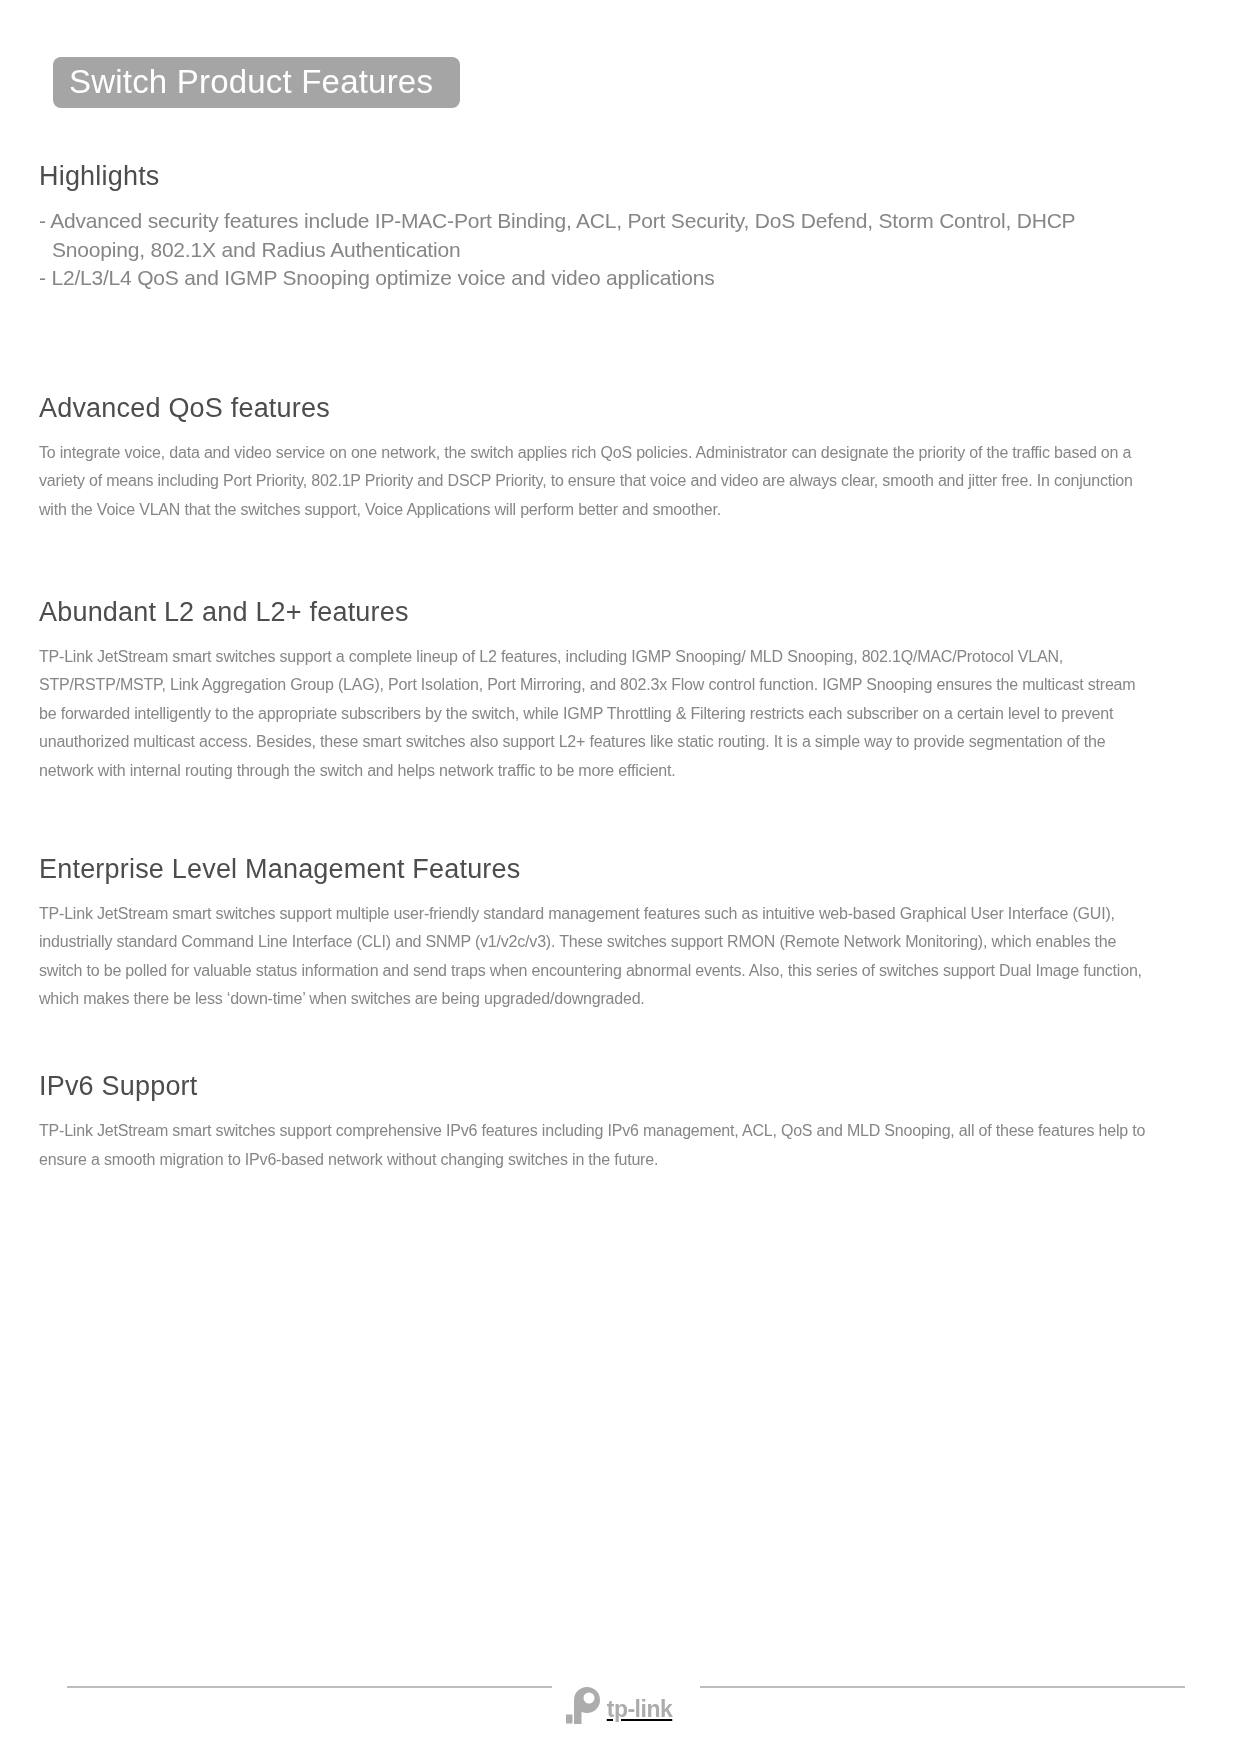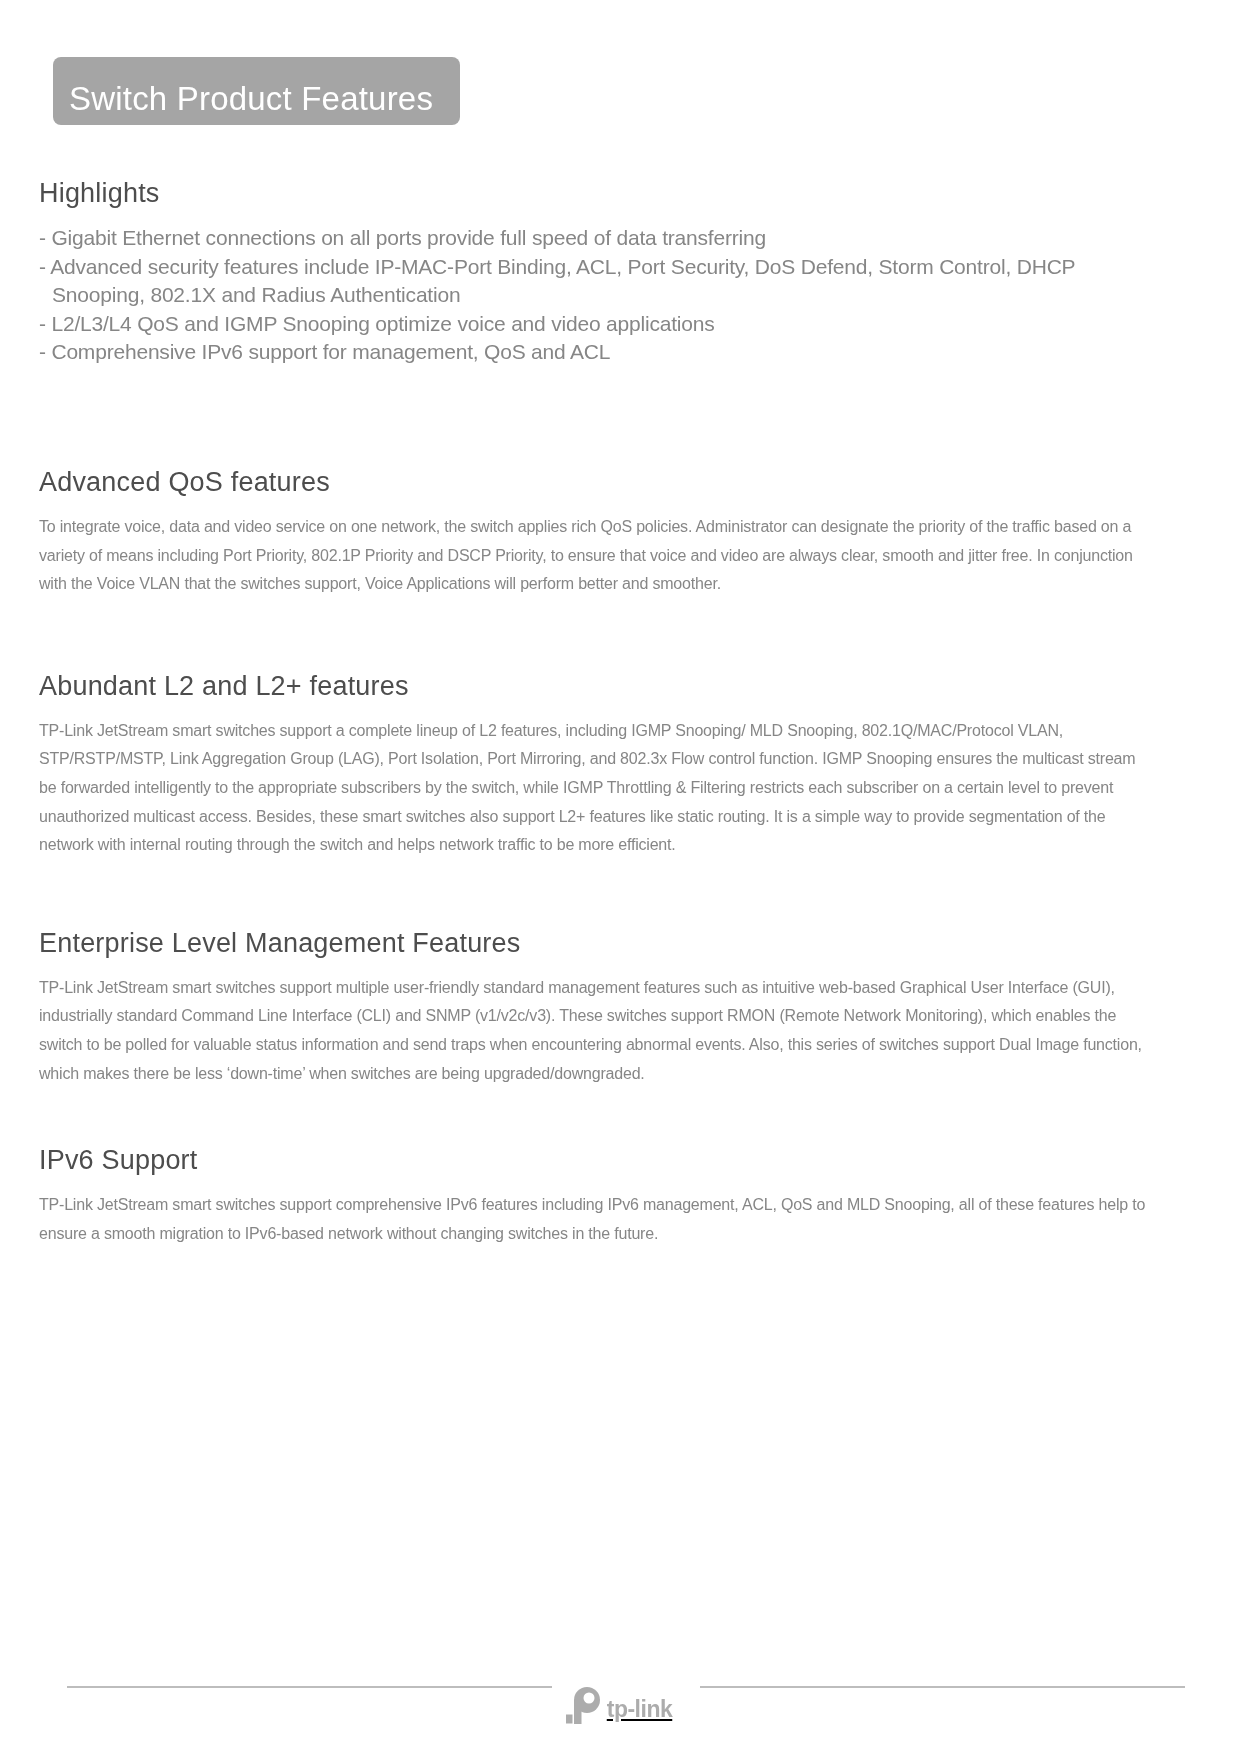--- a/index.html
+++ b/index.html
@@ -12,21 +12,21 @@
   }
   .content { padding:0 76px 0 39px; }
 
   .title-badge {
     display:inline-block;
     margin:57px 0 0 53px;
     background:var(--badge-bg,#a5a5a5);
     color:var(--badge-text,#fff);
     font-size:33px;
     line-height:1;
-    padding:25px 27px 10px 16px;
+    padding:8px 27px 10px 16px;
     border-radius:8px;
     letter-spacing:0.2px;
   }
 
   .section h2 {
     font-size:27px;
     font-weight:400;
     color:var(--heading,#4d4d4d);
     margin:0 0 15px 0;
     letter-spacing:0.2px;
@@ -71,24 +71,22 @@
 
   <div class="title-badge">
     <span>Switch Product Features</span>
   </div>
 
   <div class="content">
 
     <section class="section sec-highlights">
       <h2>Highlights</h2>
       <div class="bullets">
-        <div class="bullet">- Gigabit Ethernet connections on all ports provide full speed of data transferring</div>
         <div class="bullet">- Advanced security features include IP-MAC-Port Binding, ACL, Port Security, DoS Defend, Storm Control, DHCP Snooping, 802.1X and Radius Authentication</div>
         <div class="bullet">- L2/L3/L4 QoS and IGMP Snooping optimize voice and video applications</div>
-        <div class="bullet">- Comprehensive IPv6 support for management, QoS and ACL</div>
       </div>
     </section>
 
     <section class="section sec-qos">
       <h2>Advanced QoS features</h2>
       <p>To integrate voice, data and video service on one network, the switch applies rich QoS policies. Administrator can designate the priority of the traffic based on a variety of means including Port Priority, 802.1P Priority and DSCP Priority, to ensure that voice and video are always clear, smooth and jitter free. In conjunction with the Voice VLAN that the switches support, Voice Applications will perform better and smoother.</p>
     </section>
 
     <section class="section sec-l2">
       <h2>Abundant L2 and L2+ features</h2>

